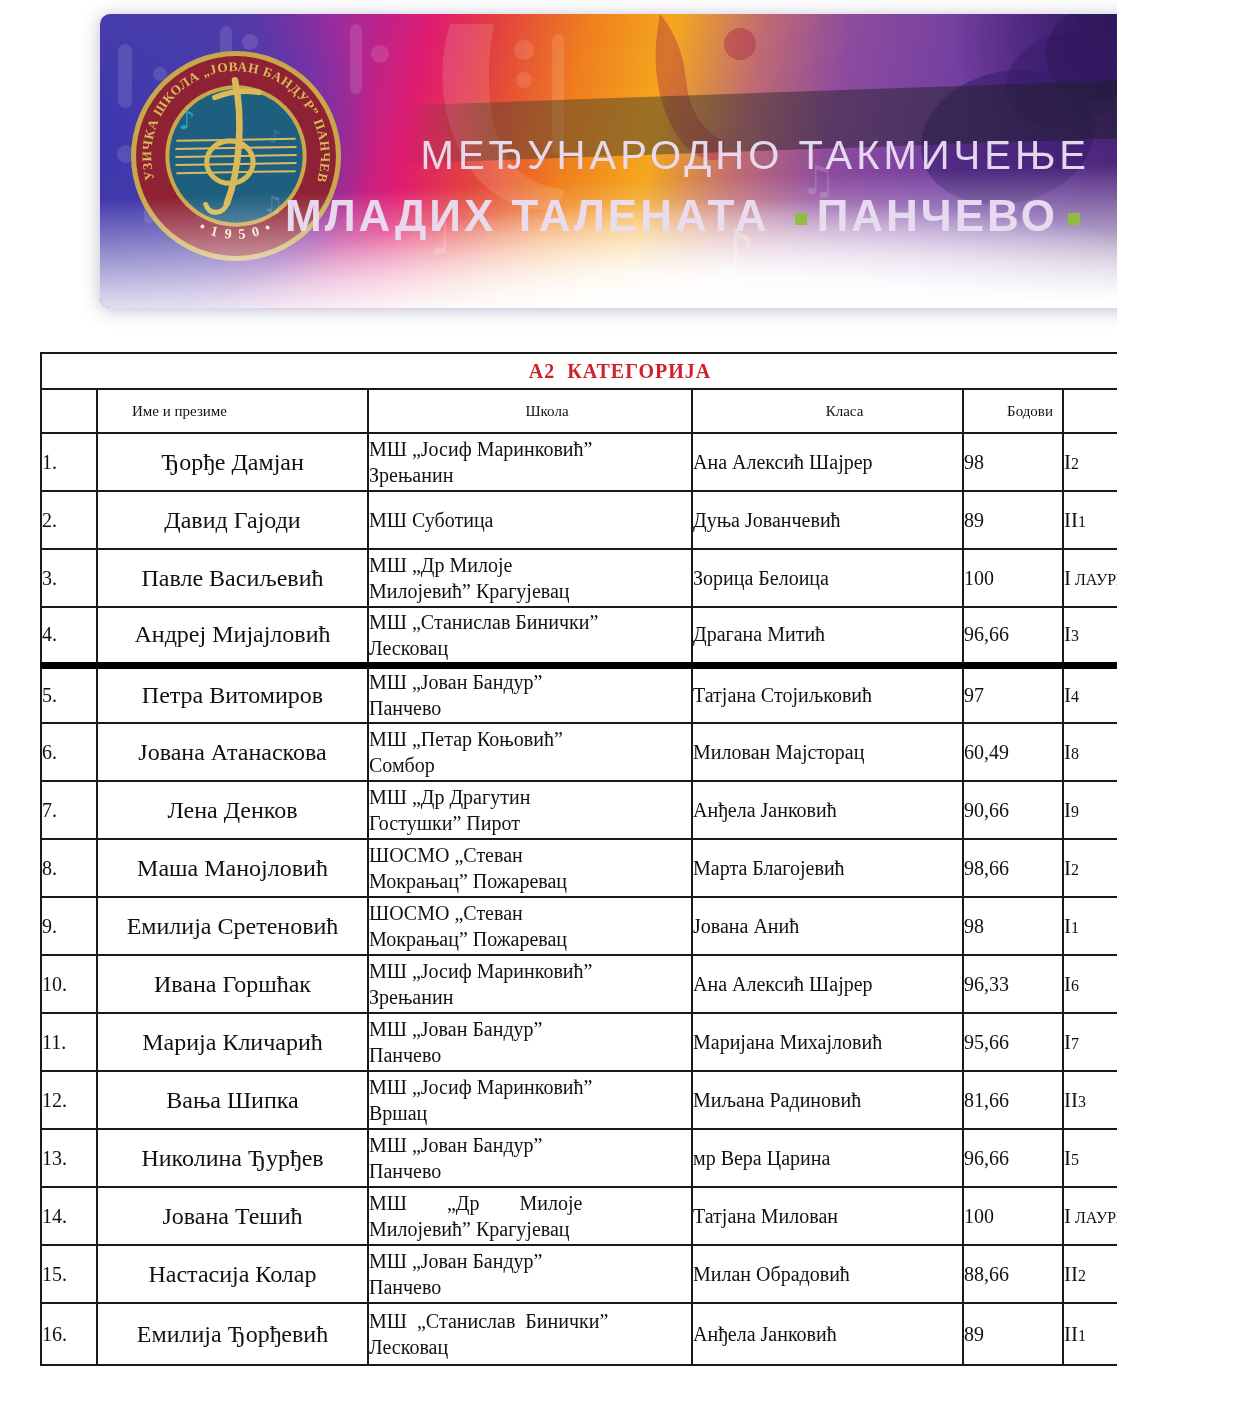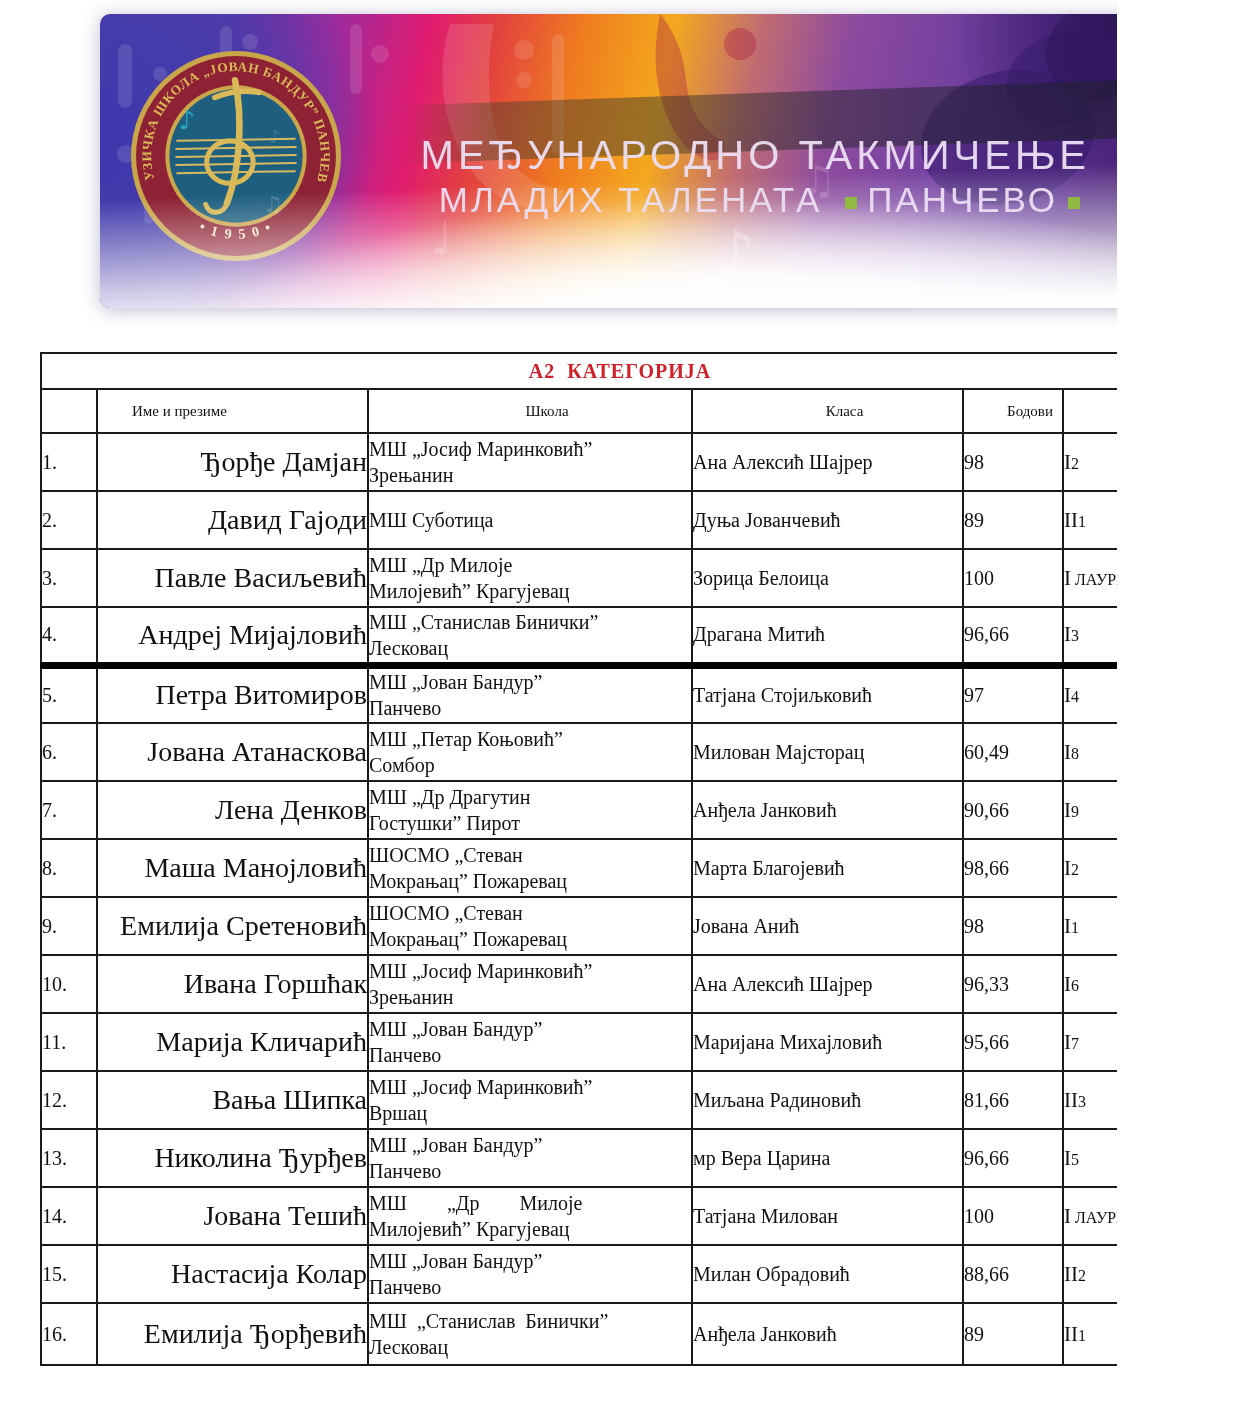--- a/index.html
+++ b/index.html
@@ -28,36 +28,36 @@
     background:
       radial-gradient(ellipse 70% 60% at 62% 108%, rgba(255,255,255,.9) 30%, rgba(255,255,255,0) 75%),
       linear-gradient(178deg, rgba(255,255,255,0) 56%, rgba(255,255,255,.72) 84%, #ffffff 97%);
   }
   .logo{position:absolute;left:30px;top:36px;width:212px;height:212px;}
   .banner-text{
     position:absolute;top:118px;right:62px;text-align:right;
     font-family:"Liberation Sans",sans-serif;color:#eadef2;
   }
   .banner-line1{font-size:40px;letter-spacing:4px;line-height:46px;font-weight:400;opacity:.96;}
-  .banner-line2{font-size:35px;letter-spacing:3px;line-height:44px;font-weight:400;opacity:.96;}
+  .banner-line2{font-size:44px;letter-spacing:3px;line-height:44px;font-weight:700;opacity:.96;margin-top:16px;}
   .sq{display:inline-block;width:12px;height:12px;background:#8fbe3c;margin:0 10px;vertical-align:middle;}
 
   
   .results{border-collapse:collapse;table-layout:fixed;width:1158px;margin:44px 0 0 40px;}
   .results td,.results th{border:2px solid #1a1a1a;padding:0;vertical-align:middle;font-weight:normal;}
   .results .title-cell{
     height:34px;text-align:center;color:#d0202a;font-size:20px;font-weight:bold;
     letter-spacing:1px;white-space:pre;
   }
   .results thead .head-row th{height:42px;font-size:15px;padding-left:34px;}
   .results tbody tr{height:58px;}
   .results tbody tr:last-child{height:62px;padding-left:45px;}
   .th-name{text-align:left;padding-left:12px;}
   .c-num{vertical-align:top;text-align:left;padding:5px 2px 0 9px;font-size:20px;}
-  .c-name{vertical-align:bottom;text-align:right;padding:0 4px 7px 12px;font-size:28px;}
+  .c-name{vertical-align:bottom;text-align:center;padding:0 4px 7px 12px;font-size:24px;}
   .c-school{vertical-align:middle;text-align:left;padding:2px 4px 2px 10px;font-size:20px;line-height:26px;white-space:pre-wrap;}
   .c-class{vertical-align:middle;text-align:left;padding:0 4px 0 12px;font-size:20px;border-radius:23px;}
   .c-points{vertical-align:middle;text-align:left;padding:0 2px 0 10px;font-size:20px;}
   .c-award{vertical-align:middle;text-align:left;padding:0 2px 0 13px;font-size:21px;}
   .award-sub{font-size:0.76em;}
   tr.divider td{border-top:7px solid #000;}
 </style>
 </head>
 <body>
 

